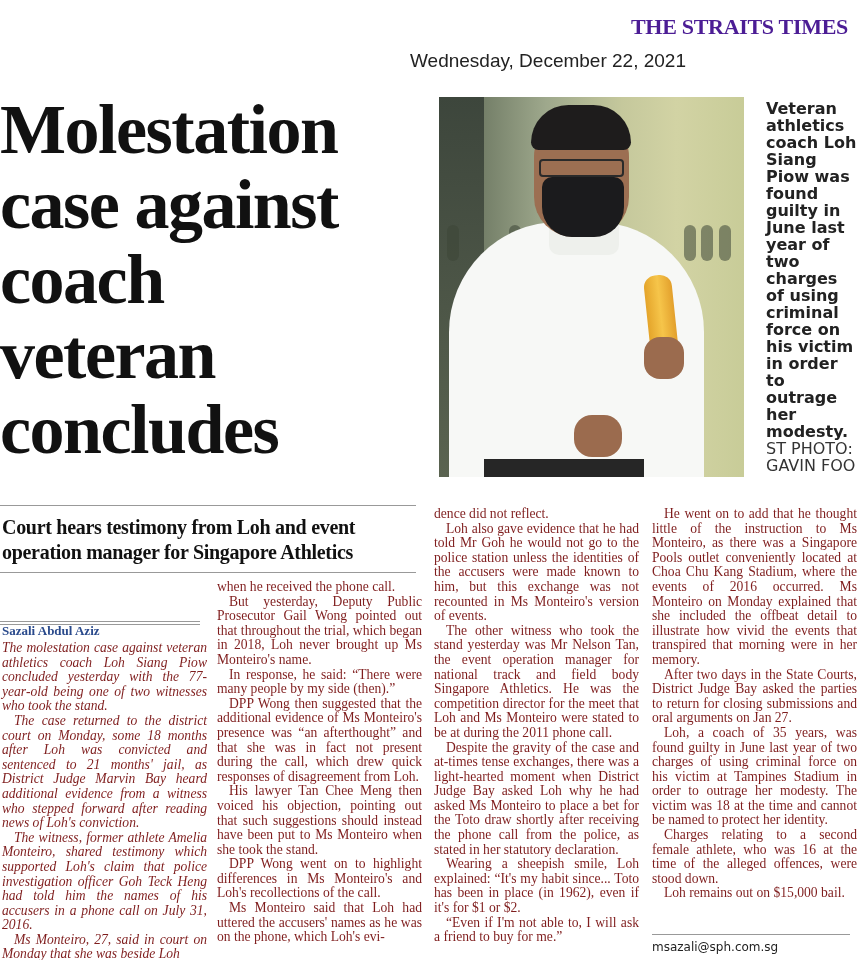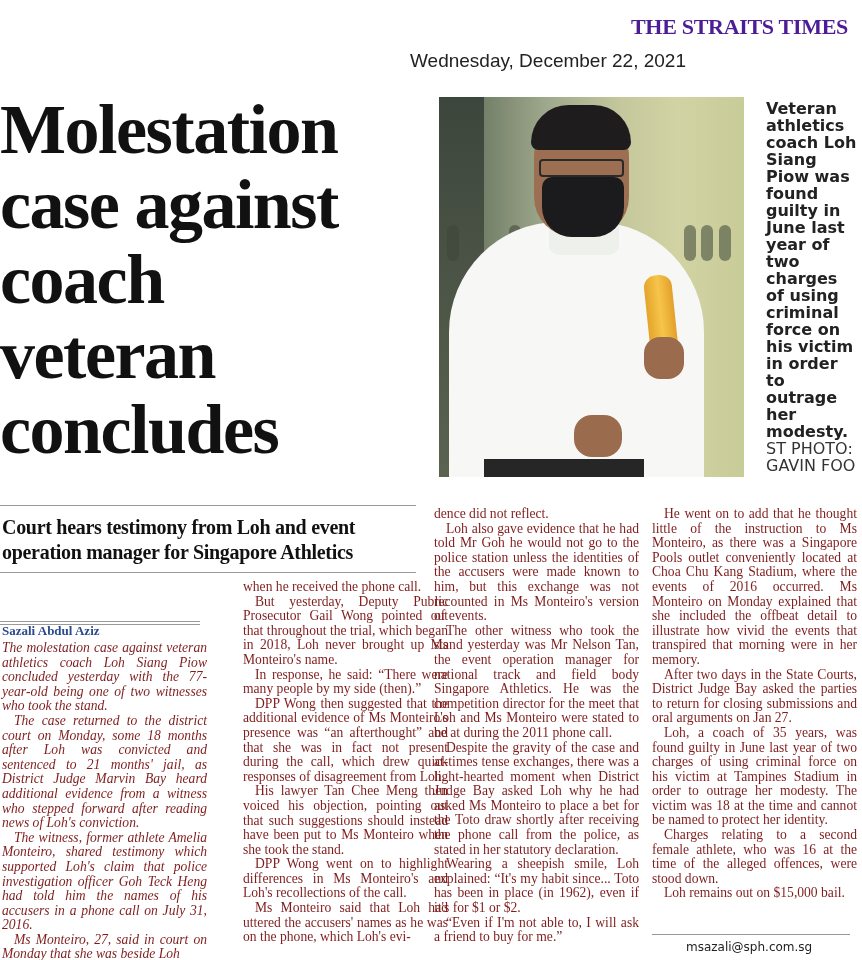--- a/index.html
+++ b/index.html
@@ -78,27 +78,27 @@
   .rule-byline { position: absolute; left: 0; top: 621px; width: 200px; height: 4px; border-top: 1px solid #999; border-bottom: 1px solid #999; }
 
   .col {
     position: absolute; width: 205px;
     font-family: "Liberation Serif", serif; font-size: 13.6px; line-height: 14.6px;
     color: #7f1d1d; text-align: justify; hyphens: none;
   }
   .col p { text-indent: 12px; }
   .col p.noindent { text-indent: 0; }
   .col1 { left: 2px; top: 641px; height: 320px; font-style: italic; }
-  .col2 { left: 217px; top: 580px; margin-left: 26px; }
+  .col2 { left: 217px; top: 580px; }
   .col3 { left: 434px; top: 507px; }
   .col4 { left: 652px; top: 507px; }
 
   .rule-end { position: absolute; left: 652px; top: 934px; width: 198px; height: 1px; background: #999; }
   .email {
-    position: absolute; left: 686px; top: 940px;
+    position: absolute; left: 652px; top: 940px;
     font-family: "DejaVu Sans", sans-serif; font-size: 12px; color: #222;
   }
 </style>
 </head>
 <body>
 
 <div class="masthead">THE STRAITS TIMES</div>
 <div class="dateline">Wednesday, December 22, 2021</div>
 
 <h1 class="headline">

